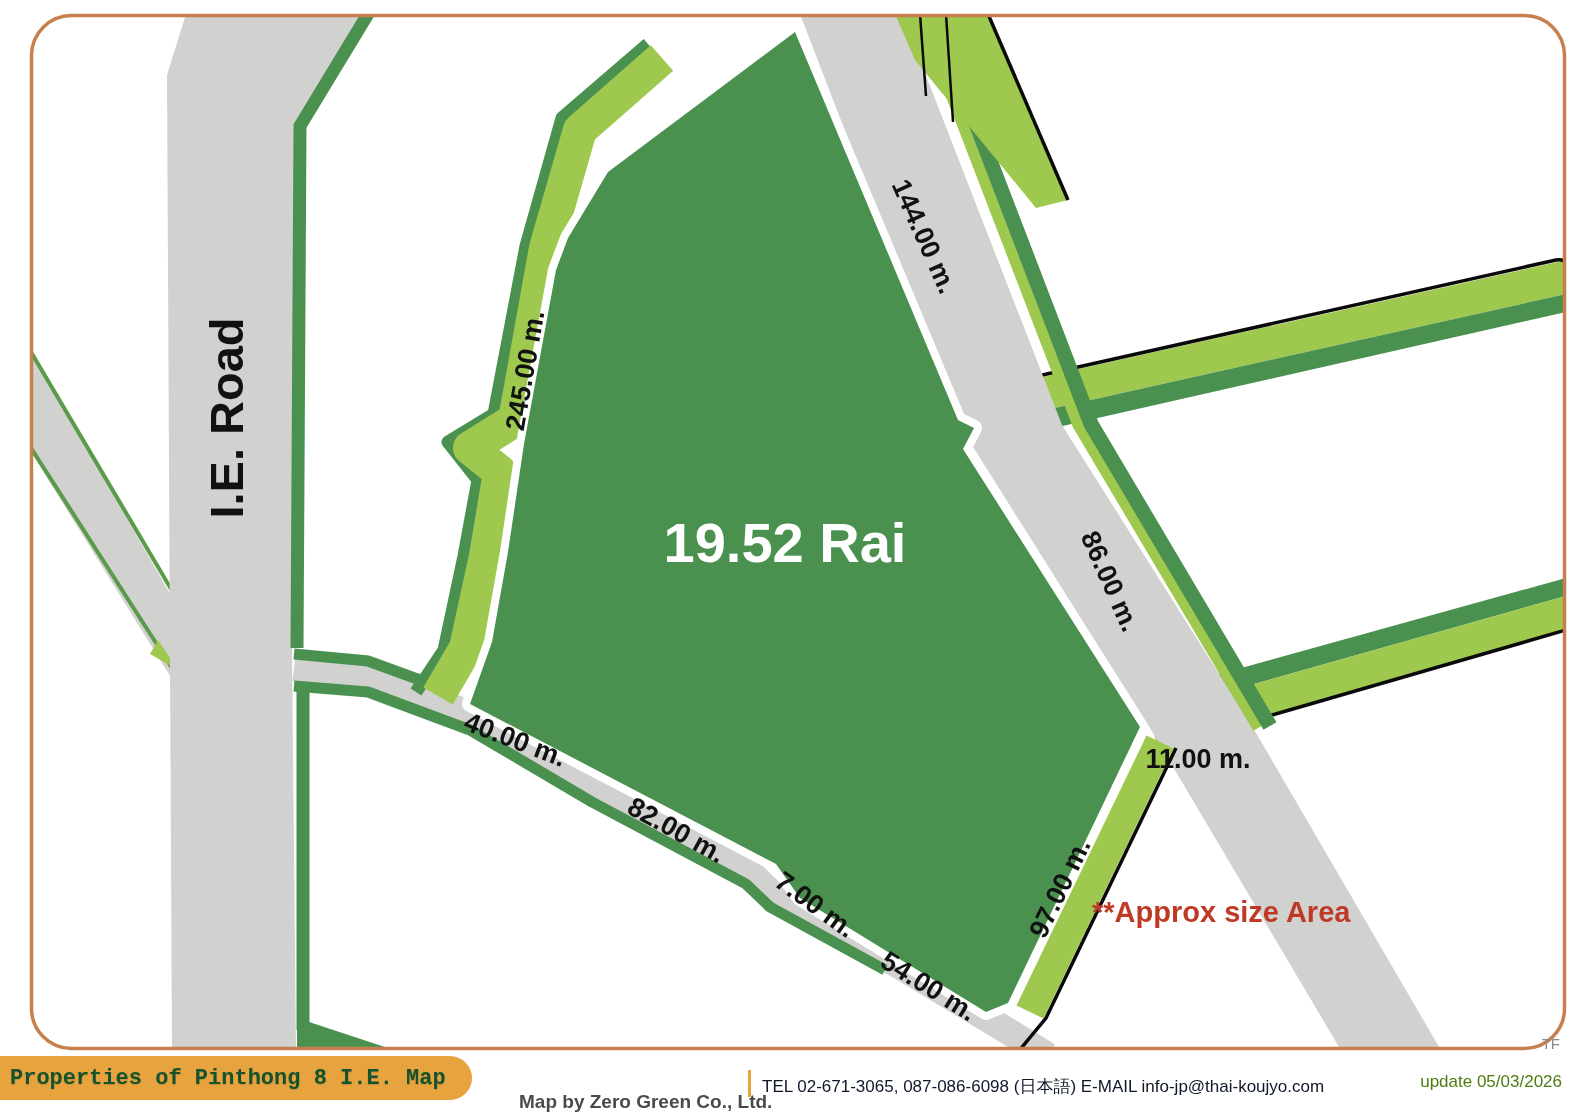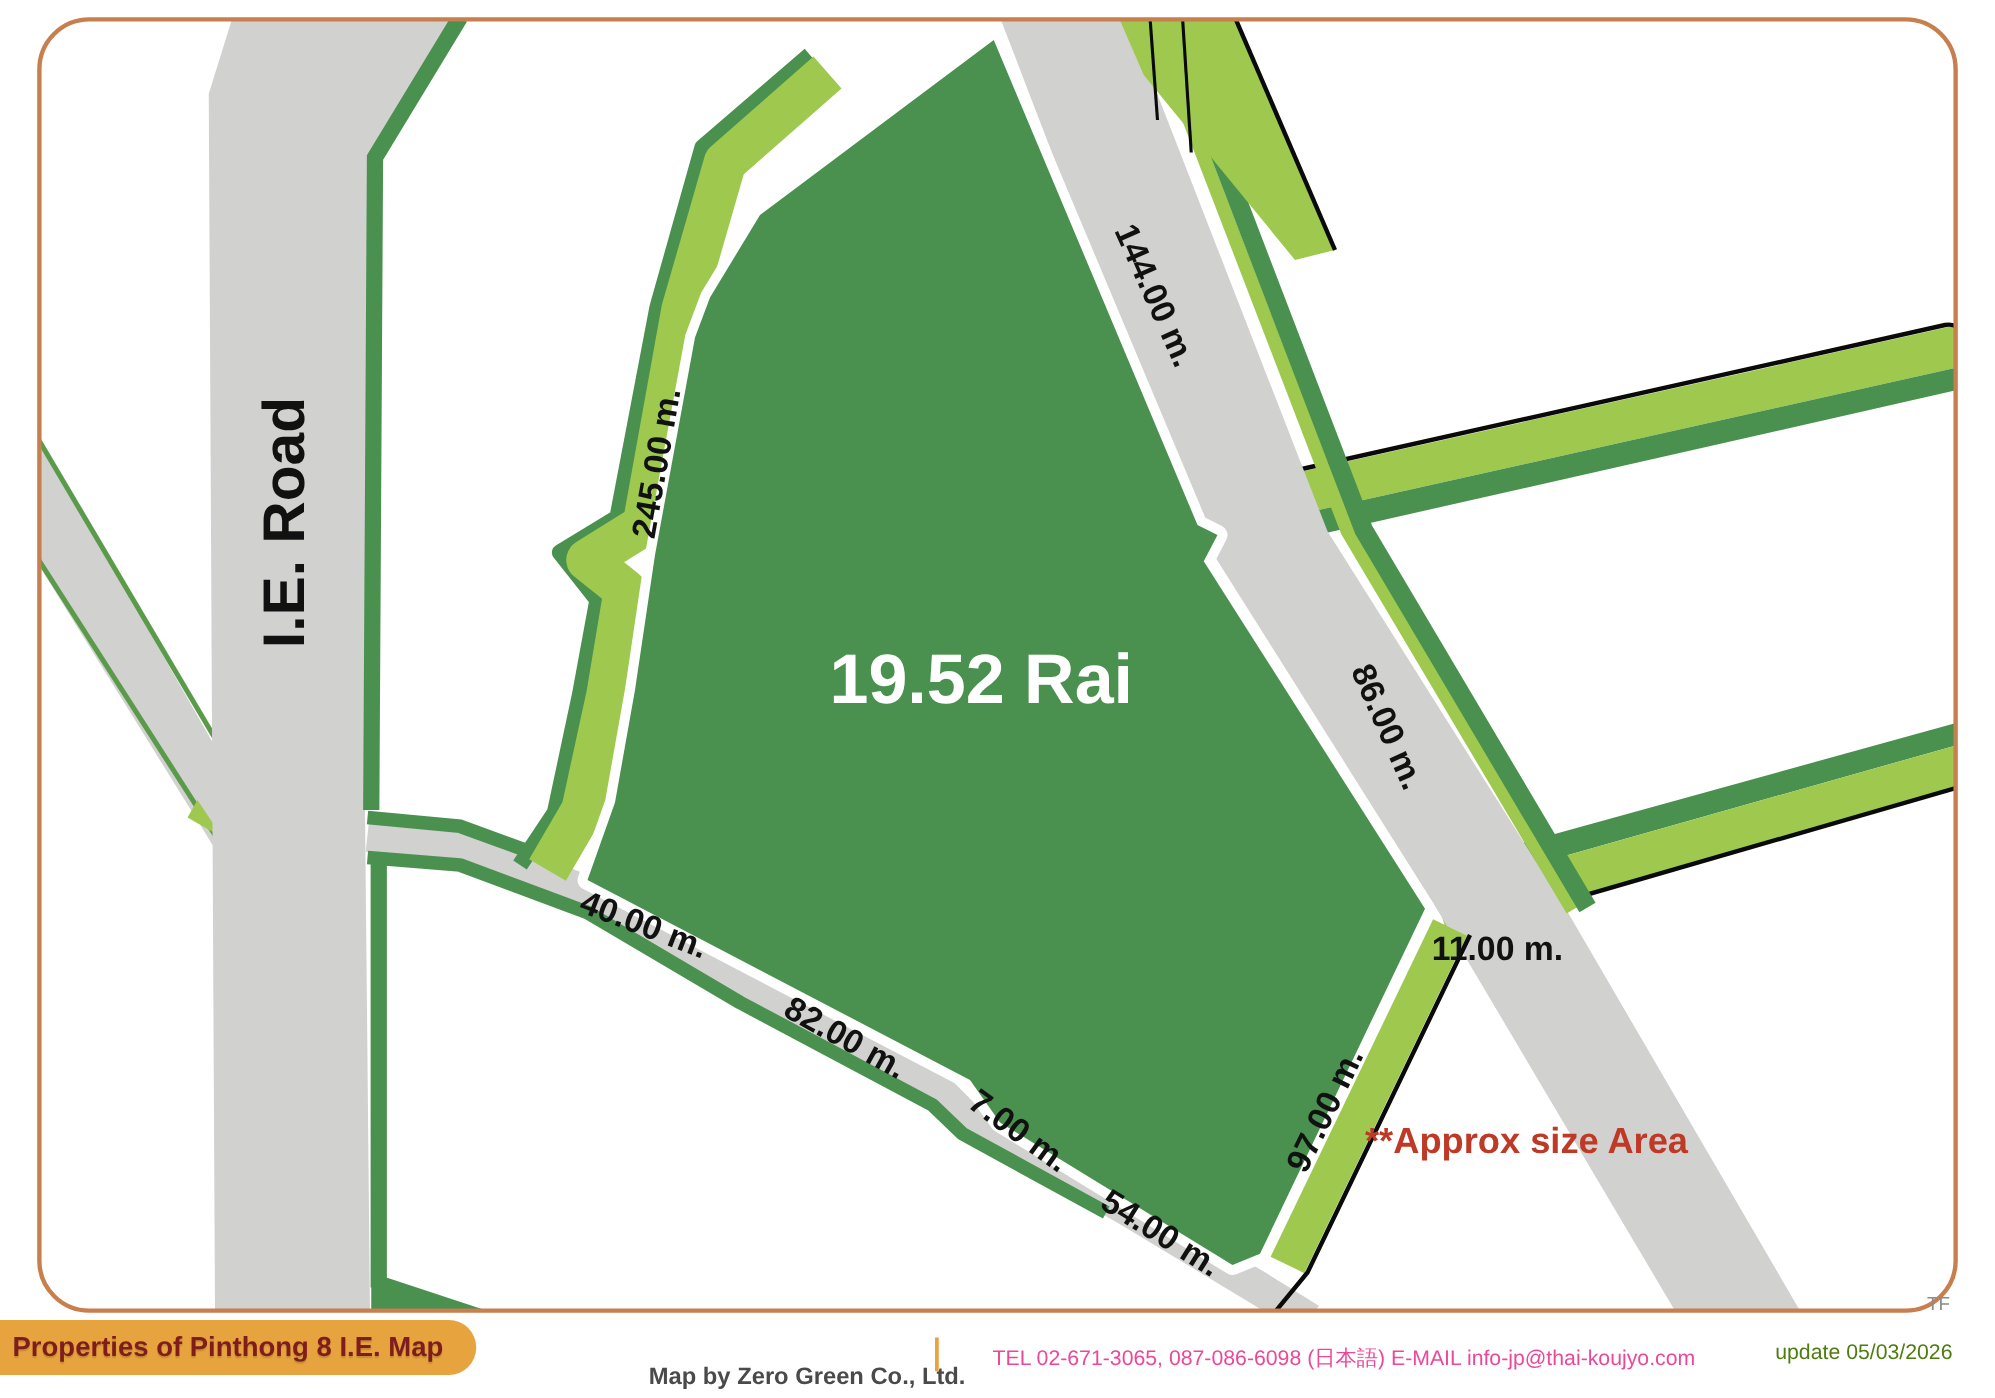--- a/index.html
+++ b/index.html
@@ -6,26 +6,27 @@
   body{font-family:"Liberation Sans", sans-serif;}
   #stage{position:relative;width:1596px;height:1118px;background:#fff;overflow:hidden;}
   #map-svg{position:absolute;left:0;top:0;}
   .map-label{font-family:"Liberation Sans", sans-serif;font-weight:bold;fill:#111;}
   .area-label{font-family:"Liberation Sans", sans-serif;font-weight:bold;fill:#ffffff;}
   .note-label{font-family:"Liberation Sans", sans-serif;font-weight:bold;fill:#bf3a26;}
   .footer-badge{
     position:absolute;left:0;top:1056px;height:44px;min-width:340px;
     background:#e7a33e;border-radius:0 24px 24px 0;
     display:flex;align-items:center;justify-content:flex-start;
-    color:#7f1d1d;font-size:22px;font-weight:bold;padding:0 26px 0 10px;box-sizing:border-box;
+    color:#14532d;font-size:22px;font-weight:bold;padding:0 26px 0 10px;box-sizing:border-box;
     text-shadow:0 1px 1px rgba(0,0,0,0.15);
+    font-family:Liberation Mono, monospace;
   }
   .footer-credit{position:absolute;left:519px;top:1073px;color:#4a4a4a;font-size:19px;font-weight:bold;margin-top:18px;}
   .footer-divider{position:absolute;left:748px;top:1070px;width:3px;height:27px;background:#e7a33e;}
-  .footer-contact{position:absolute;left:762px;top:1075px;color:#ec4899;font-size:17px;margin-left:32px;}
+  .footer-contact{position:absolute;left:762px;top:1075px;color:#0f172a;font-size:17px;}
   .footer-update{position:absolute;right:34px;top:1072px;color:#4d7c0f;font-size:17px;text-align:right;}
   .footer-initials{position:absolute;right:36px;top:1035px;color:#8b8b8b;font-size:15px;text-align:right;}
 </style>
 </head>
 <body>
 
 <div id="stage">
 
   <svg id="map-svg" width="1596" height="1118" viewBox="0 0 1596 1118">
     <defs>

